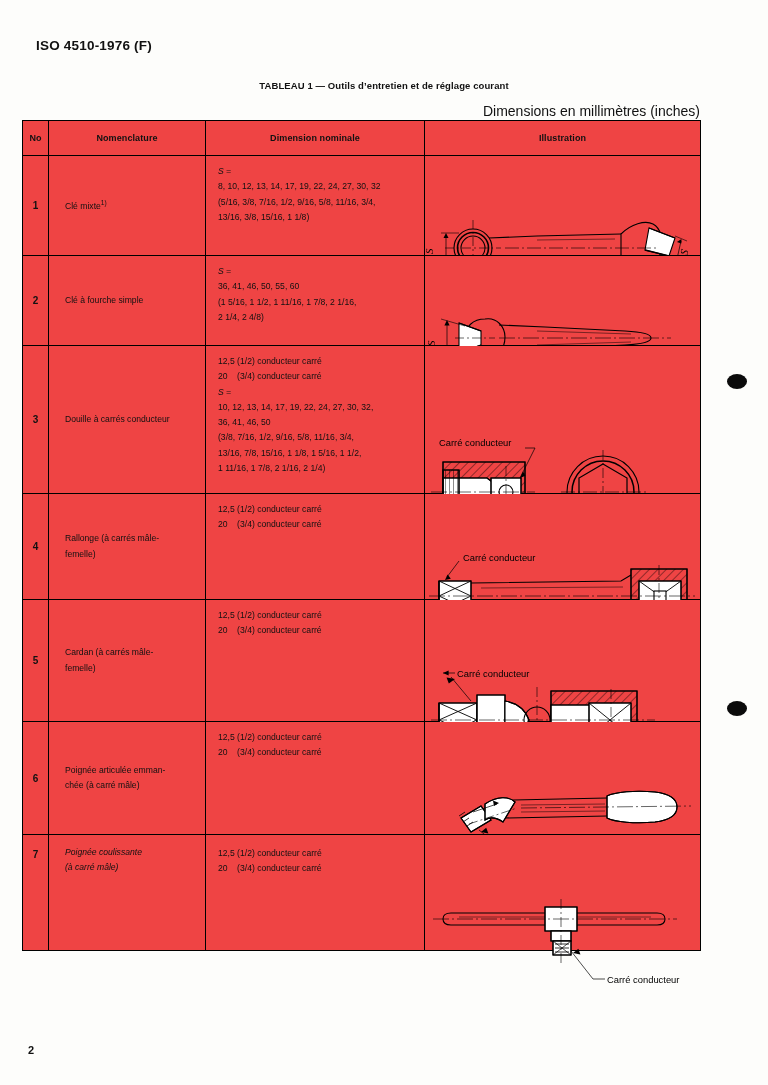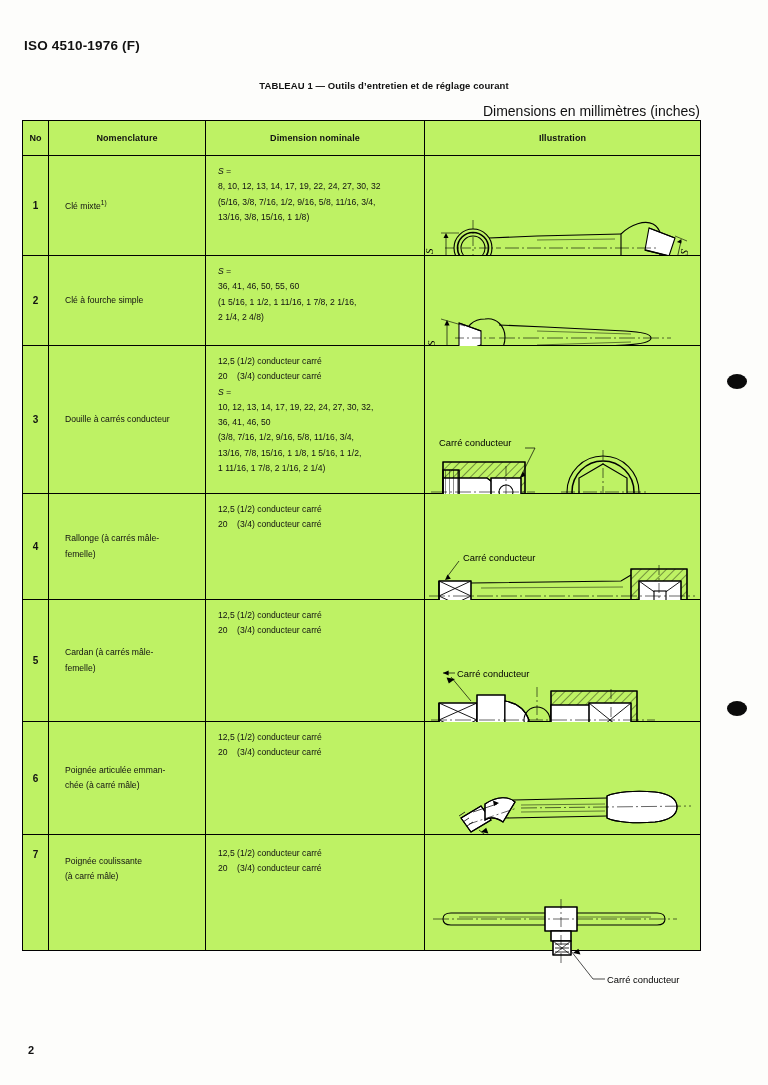--- a/index.html
+++ b/index.html
@@ -6,21 +6,21 @@
   body{
     width:768px;height:1085px;position:relative;overflow:hidden;
     background:#fdfdfb;
     font-family:"Liberation Sans", sans-serif;
     color:#111;
   }
   .page{position:absolute;inset:0;}
 
   
   .doc-title{
-    position:absolute;left:24px;top:38px;
+    position:absolute;left:36px;top:38px;
     font-size:13.5px;font-weight:bold;letter-spacing:0.2px;
   }
   .table-caption{
     position:absolute;left:0;top:80px;width:768px;
     text-align:center;font-size:9.5px;font-weight:bold;
     letter-spacing:0.1px;
   }
   .units-note{
     position:absolute;right:68px;top:103px;
     font-size:14px;
@@ -29,21 +29,21 @@
   
   .tbl{
     position:absolute;left:22px;top:120px;width:678px;
     border-collapse:collapse;
     table-layout:fixed;
   }
   .tbl td,.tbl th{
     border:1px solid #000;
     vertical-align:middle;
     padding:0;
-    background:#bef264;
+    background:#ef4444;
   }
   .tbl thead th{
     height:34px;
     font-size:9px;font-weight:bold;text-align:center;
     letter-spacing:0.1px;
   }
   col.c-no{width:26px;}
   col.c-nom{width:157px;}
   col.c-dim{width:219px;}
   col.c-ill{width:276px;}
@@ -427,21 +427,21 @@
                 <path d="M84 76 L96 76" stroke-width="0.7"></path>
               </g>
               <text x="98" y="80" font-family="Liberation Sans, sans-serif" font-size="9.4">Carré conducteur</text>
             </svg>
           </div>
         </td>
       </tr>
 
       <tr style="height:116px;">
         <td class="no" style="vertical-align:top;padding-top:14px;">7</td>
-        <td class="nom" style="vertical-align:top;padding-top:19px;">
+        <td class="nom" style="vertical-align:top;padding-top:10px;font-style:italic;">
           <span style="white-space:pre-line;">Poignée coulissante
 (à carré mâle)</span>
         </td>
         <td class="dim" style="padding-top:11px;">
           <div>12,5 (1/2) conducteur carré</div>
           <div style="white-space:pre;">20    (3/4) conducteur carré</div>
         </td>
         <td class="ill">
           <div class="illbox">
             <svg width="276" height="116" viewBox="0 0 276 116">

